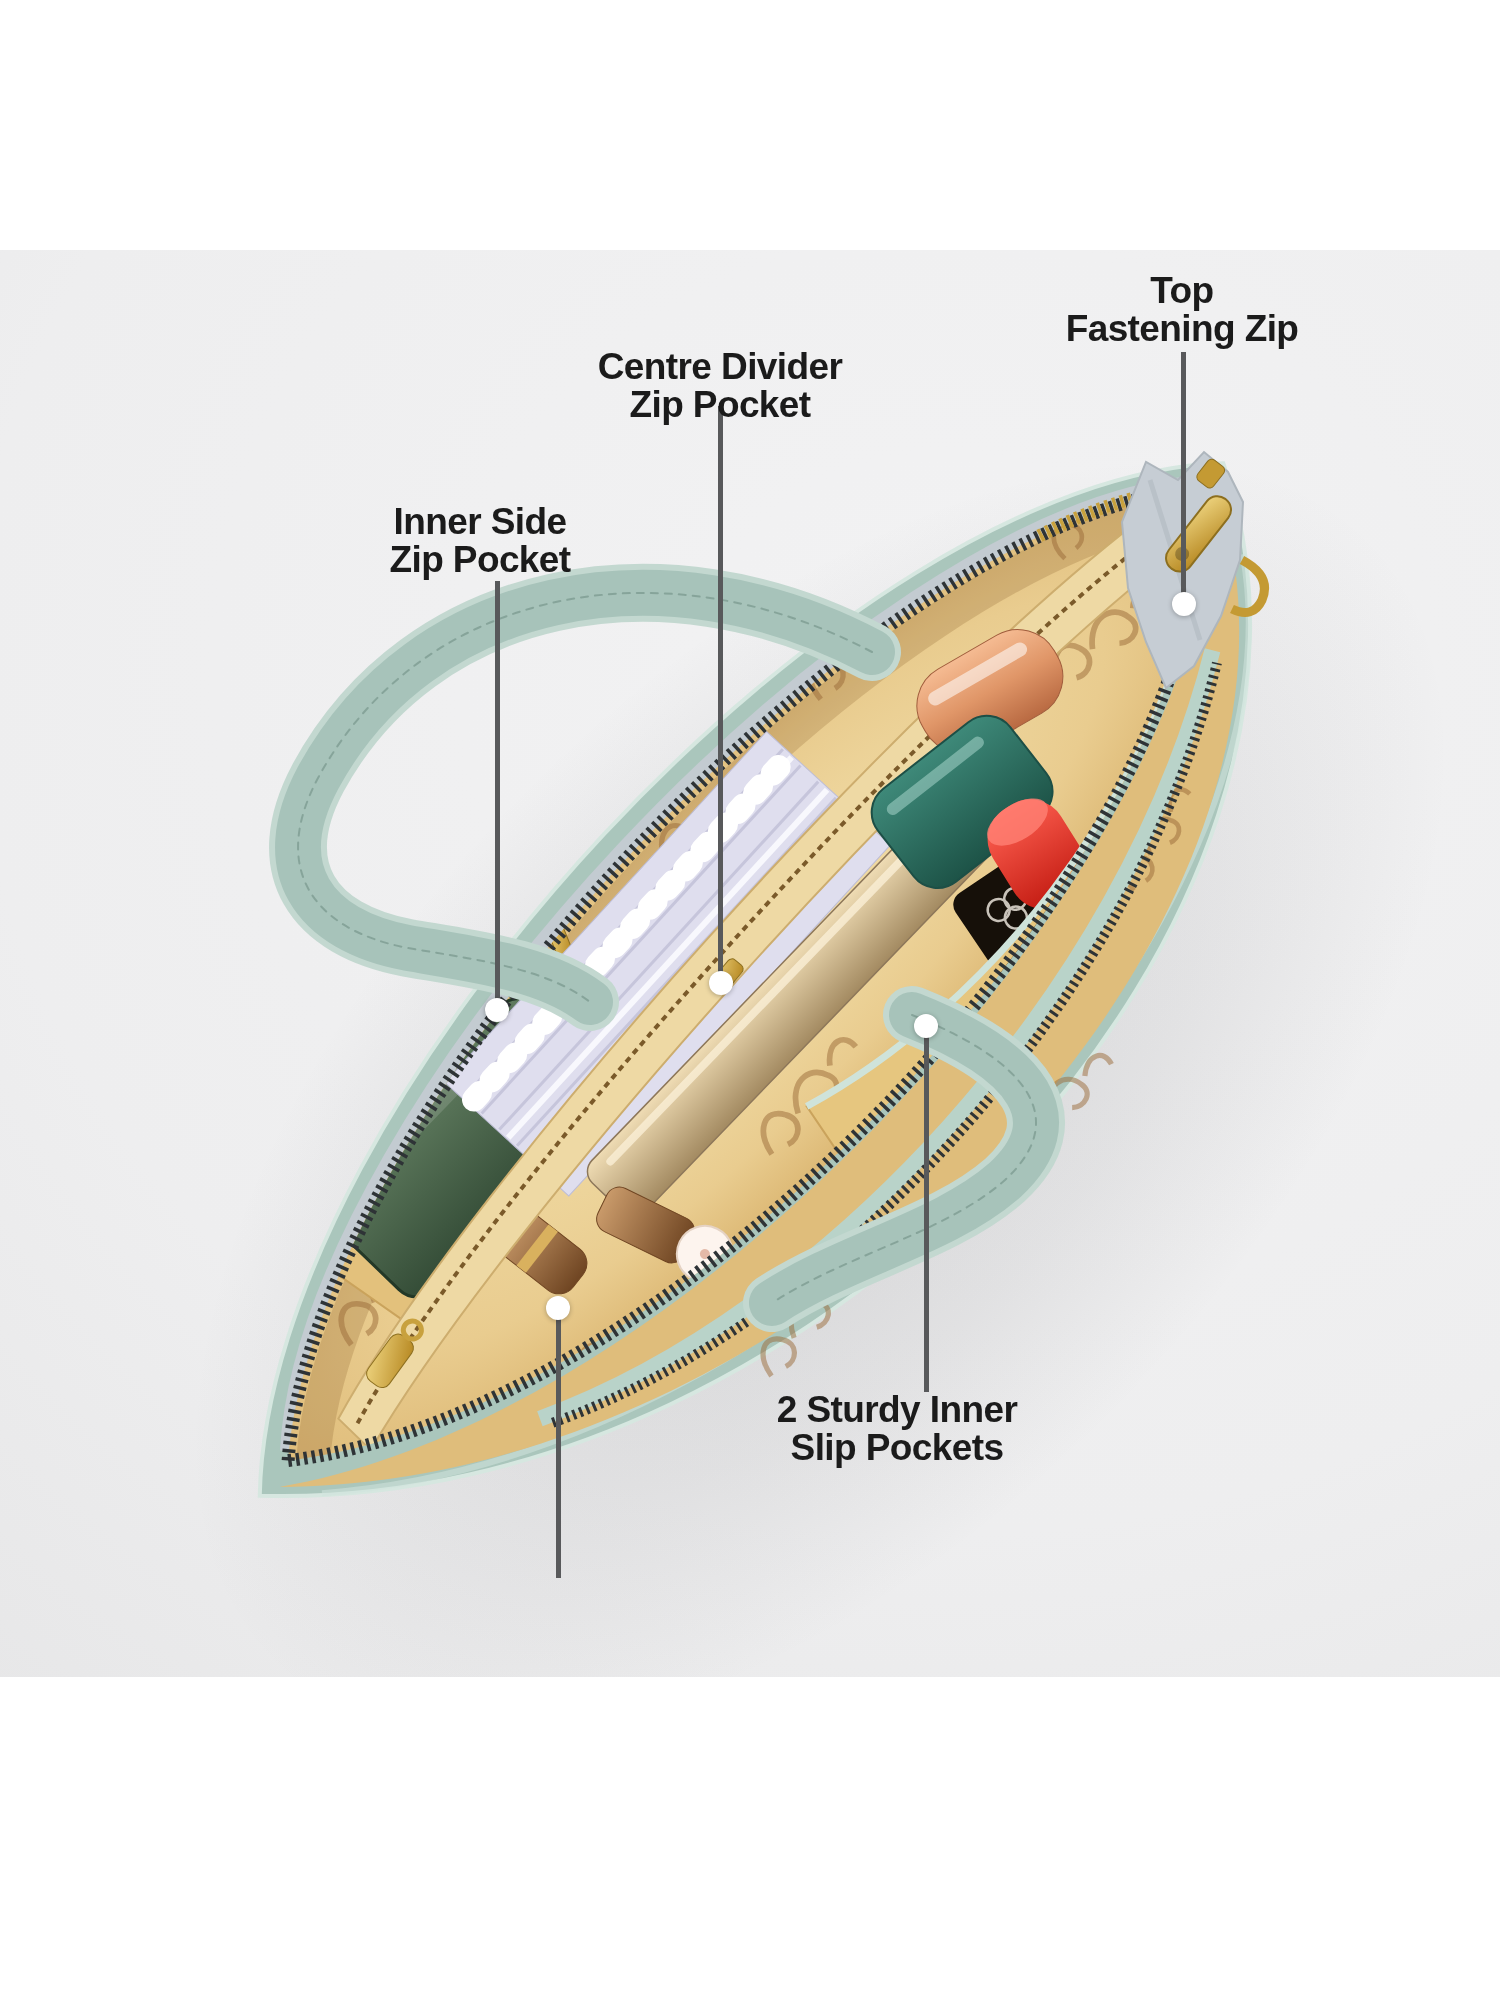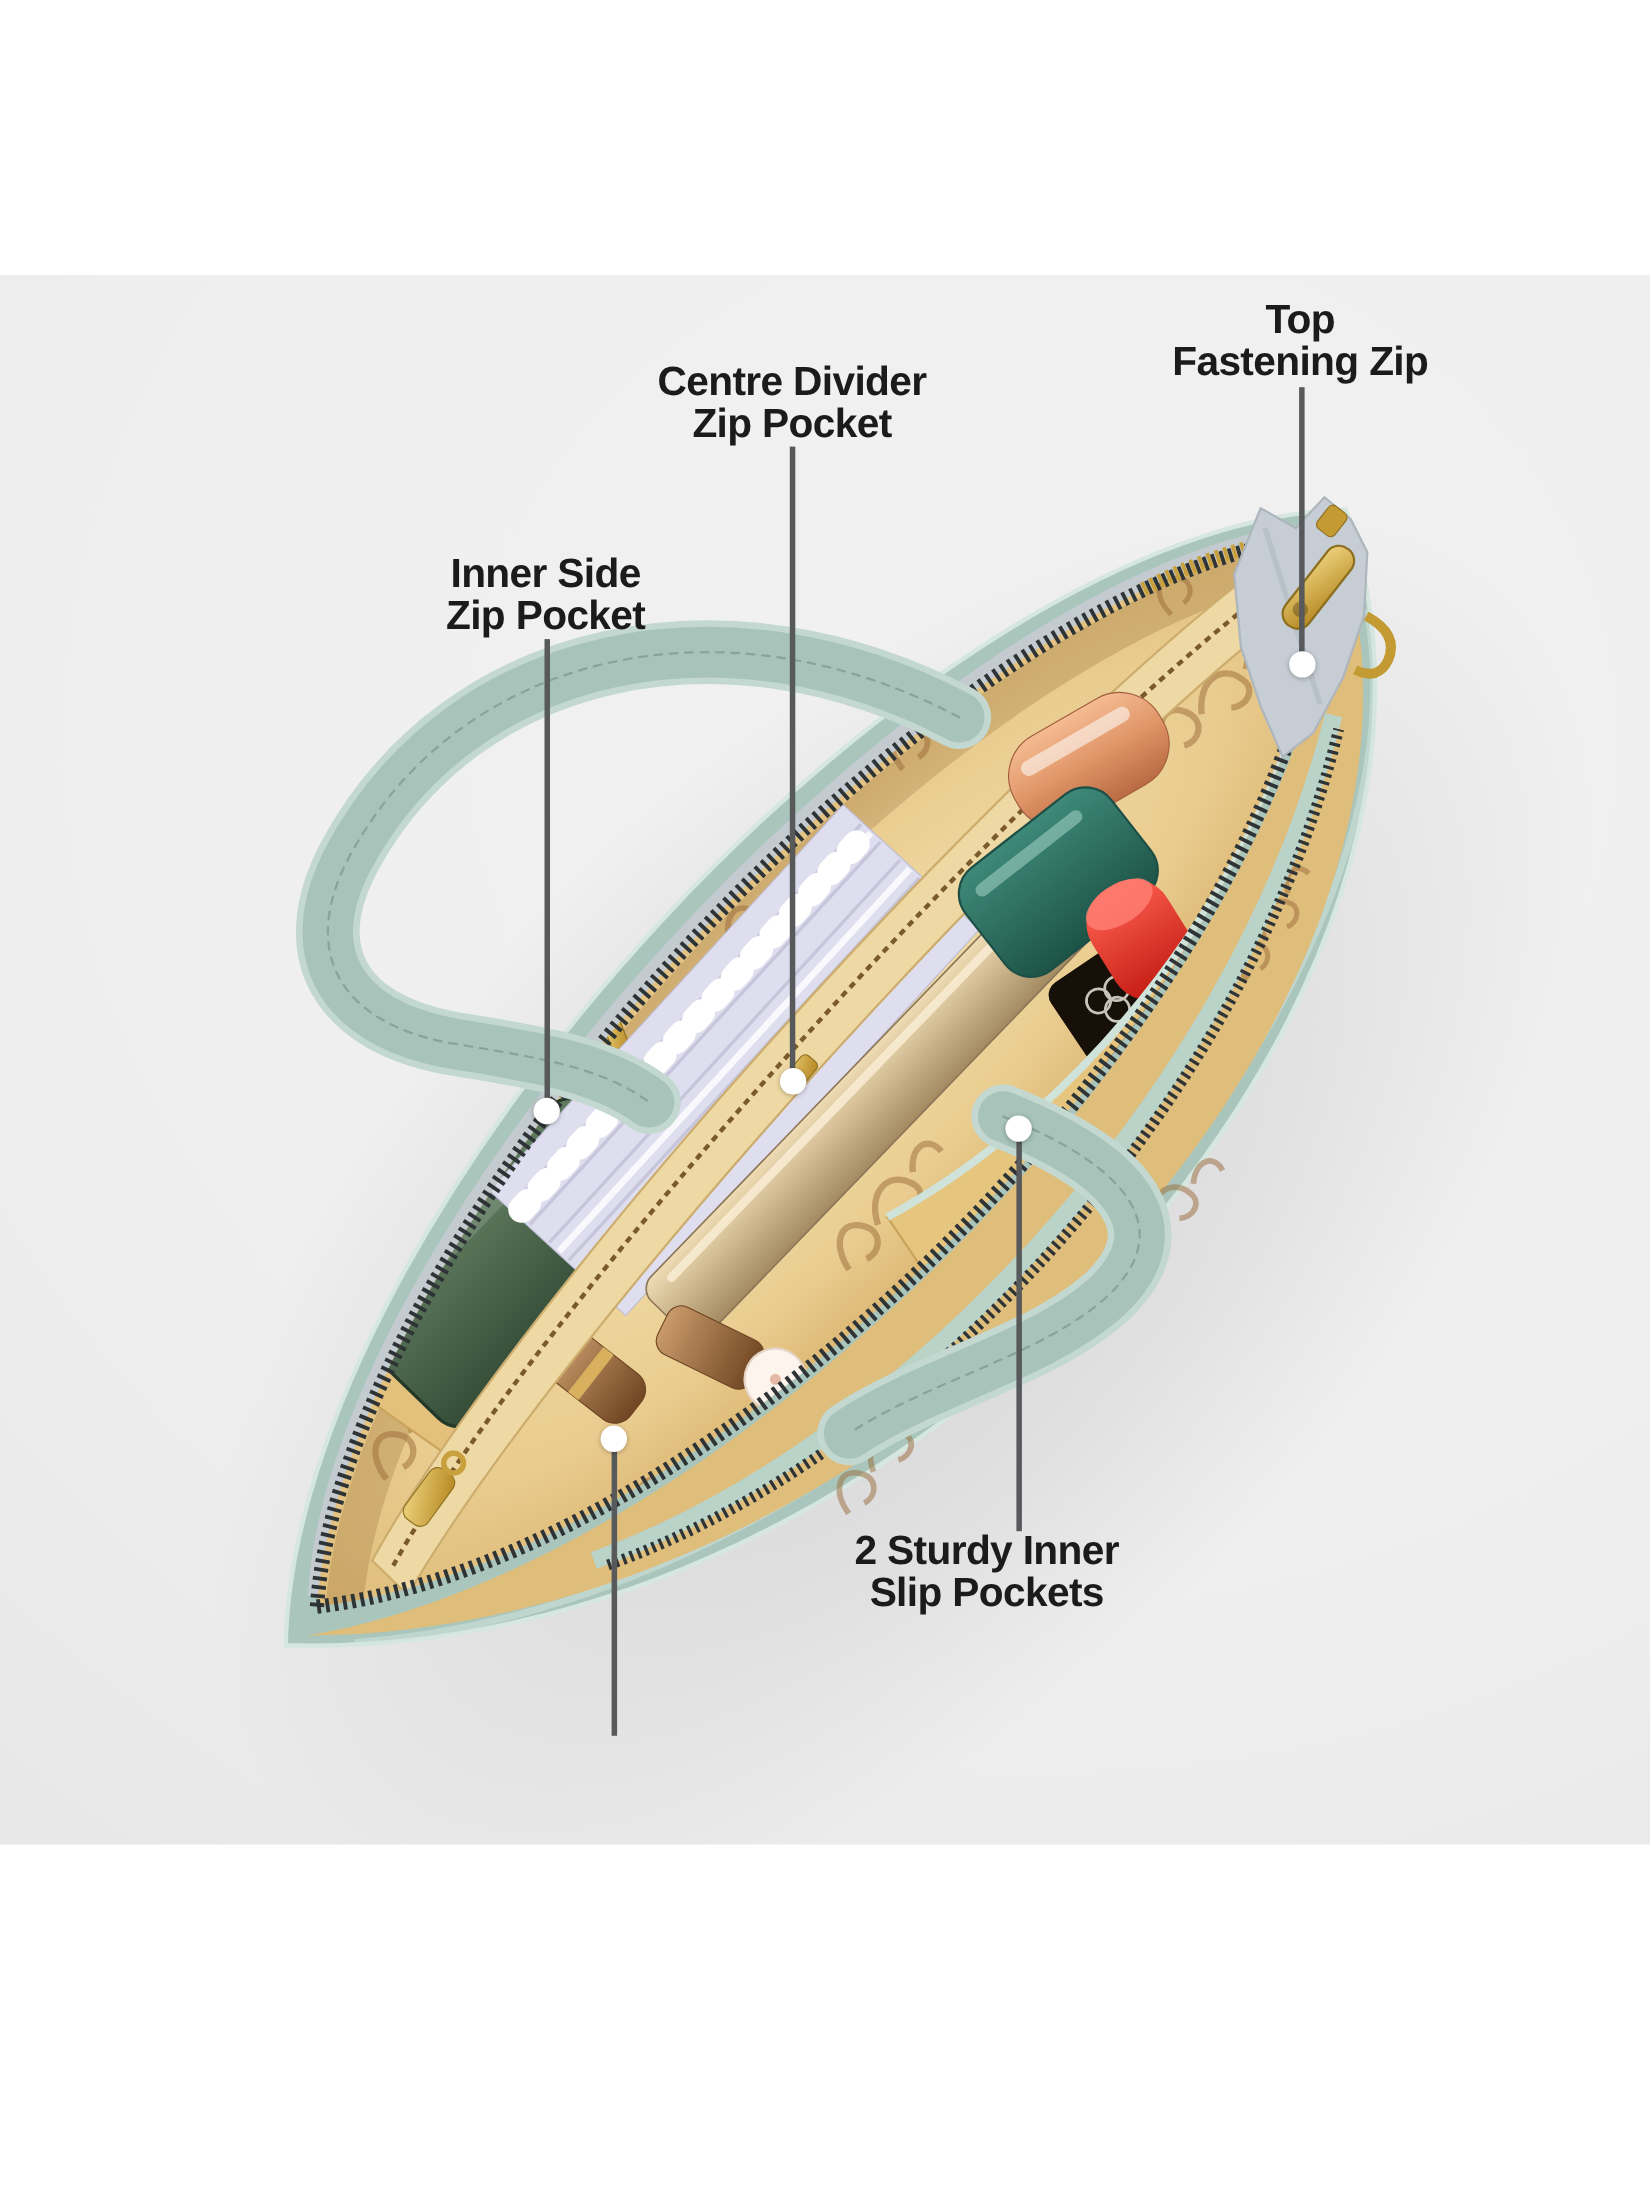--- a/index.html
+++ b/index.html
@@ -233,25 +233,25 @@
   <div class="ldot" style="left:1172px; top:592px;"></div>
   <div class="ldot" style="left:709px; top:971px;"></div>
   <div class="ldot" style="left:485px; top:998px;"></div>
   <div class="ldot" style="left:914px; top:1014px;"></div>
   <div class="ldot" style="left:546px; top:1296px;"></div>
 
   <div class="callout" style="left:1182px; top:272px;">
     <div>Top</div>
     <div>Fastening Zip</div>
   </div>
-  <div class="callout" style="left:720px; top:328px;">
+  <div class="callout" style="left:720px; top:348px;">
     <div>Centre Divider</div>
     <div>Zip Pocket</div>
   </div>
-  <div class="callout" style="left:496px; top:503px;">
+  <div class="callout" style="left:480px; top:503px;">
     <div>Inner Side</div>
     <div>Zip Pocket</div>
   </div>
   <div class="callout" style="left:897px; top:1391px;">
     <div>2 Sturdy Inner</div>
     <div>Slip Pockets</div>
   </div>
 
 </div>
 

